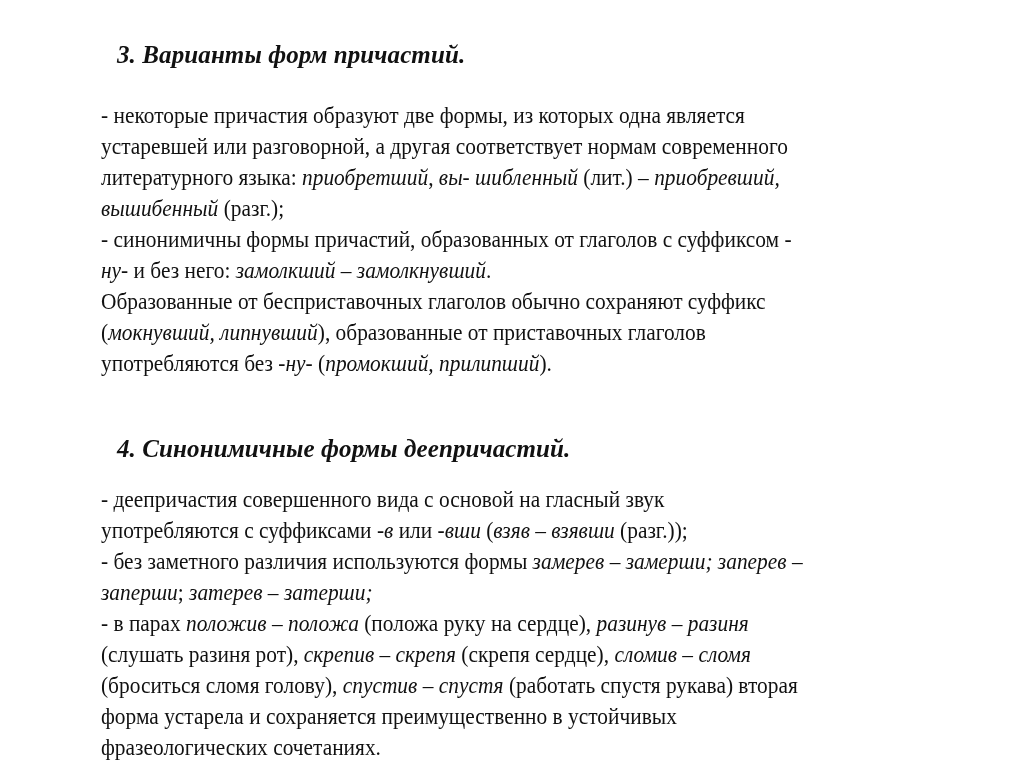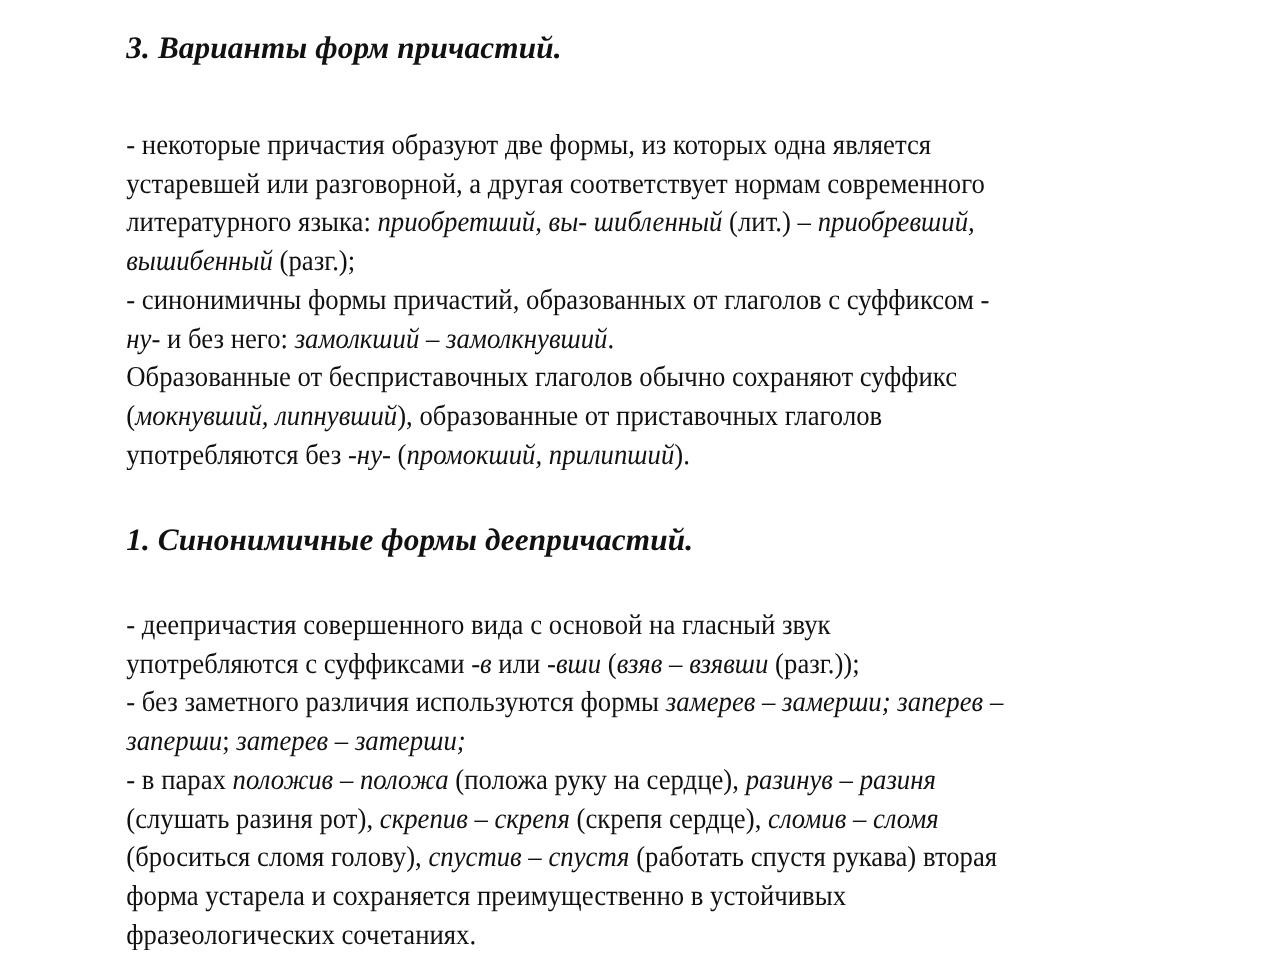--- a/index.html
+++ b/index.html
@@ -19,21 +19,21 @@
       position: absolute;
       left: 101px;
       top: 22px;
       width: 860px;
     }
     .heading {
       font-size: 25px;
       font-weight: bold;
       font-style: italic;
       line-height: 34px;
-      margin: 0;
+      margin: 16px;
       letter-spacing: 0.1px;
     }
     .para {
       font-size: 23px;
       line-height: 31px;
       margin: 0;
       transform: scaleX(0.93);
       transform-origin: left top;
       width: 925px;
       white-space: nowrap;
@@ -57,21 +57,21 @@
       <span class="line"><span>устаревшей или разговорной, а другая соответствует нормам современного</span></span>
       <span class="line"><span>литературного языка: </span><span class="it">приобретший</span><span>, </span><span class="it">вы- шибленный</span><span> (лит.) – </span><span class="it">приобревший,</span></span>
       <span class="line"><span class="it">вышибенный</span><span> (разг.);</span></span>
       <span class="line"><span>- синонимичны формы причастий, образованных от глаголов с суффиксом -</span></span>
       <span class="line"><span class="it">ну-</span><span> и без него: </span><span class="it">замолкший – замолкнувший</span><span>.</span></span>
       <span class="line"><span>Образованные от бесприставочных глаголов обычно сохраняют суффикс</span></span>
       <span class="line"><span>(</span><span class="it">мокнувший, липнувший</span><span>), образованные от приставочных глаголов</span></span>
       <span class="line"><span>употребляются без </span><span class="it">-ну-</span><span> (</span><span class="it">промокший, прилипший</span><span>).</span></span>
     </div>
 
-  <h2 id="sec4-heading" class="heading">1. Синонимичные формы деепричастий.</h2>
+  <h2 id="sec4-heading" class="heading">4. Синонимичные формы деепричастий.</h2>
 
   <div id="sec4-body" class="para">
       <span class="line"><span>- деепричастия совершенного вида с основой на гласный звук</span></span>
       <span class="line"><span>употребляются с суффиксами </span><span class="it">-в</span><span> или </span><span class="it">-вши</span><span> (</span><span class="it">взяв – взявши</span><span> (разг.));</span></span>
       <span class="line"><span>- без заметного различия используются формы </span><span class="it">замерев – замерши; запе­рев –</span></span>
       <span class="line"><span class="it">заперши</span><span>; </span><span class="it">затерев – затерши;</span></span>
       <span class="line"><span>- в парах </span><span class="it">положив – положа</span><span> (положа руку на сердце), </span><span class="it">разинув – разиня</span></span>
       <span class="line"><span>(слушать разиня рот), </span><span class="it">скрепив – скрепя</span><span> (скрепя сердце), </span><span class="it">сломив – сломя</span></span>
       <span class="line"><span>(броситься сломя голову), </span><span class="it">спустив – спустя</span><span> (работать спустя рукава) вторая</span></span>
       <span class="line"><span>форма устарела и сохраняется преимущественно в устойчивых</span></span>

